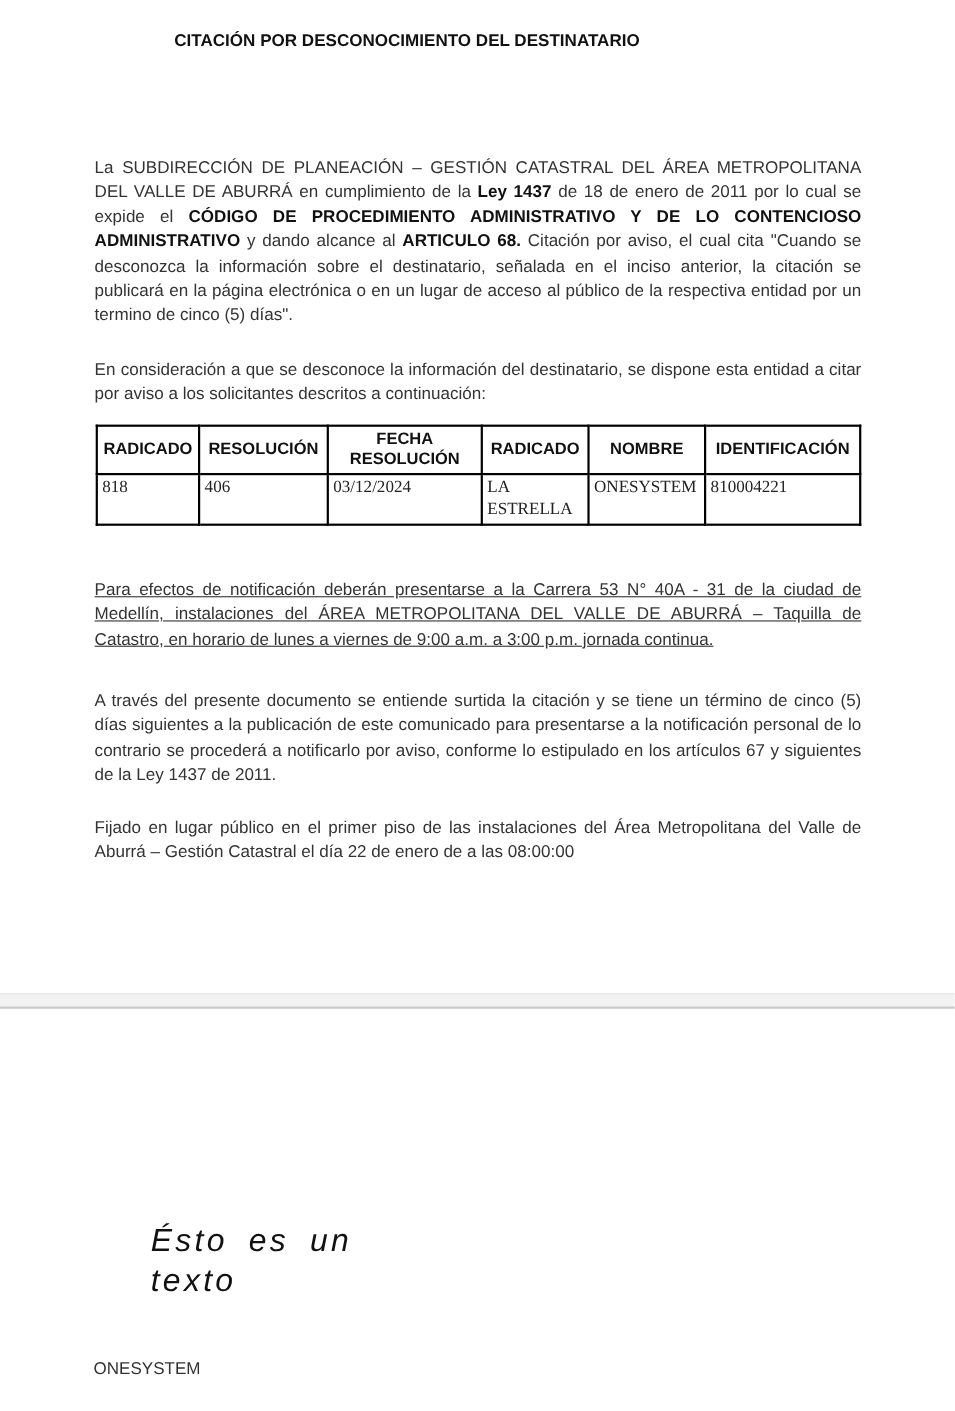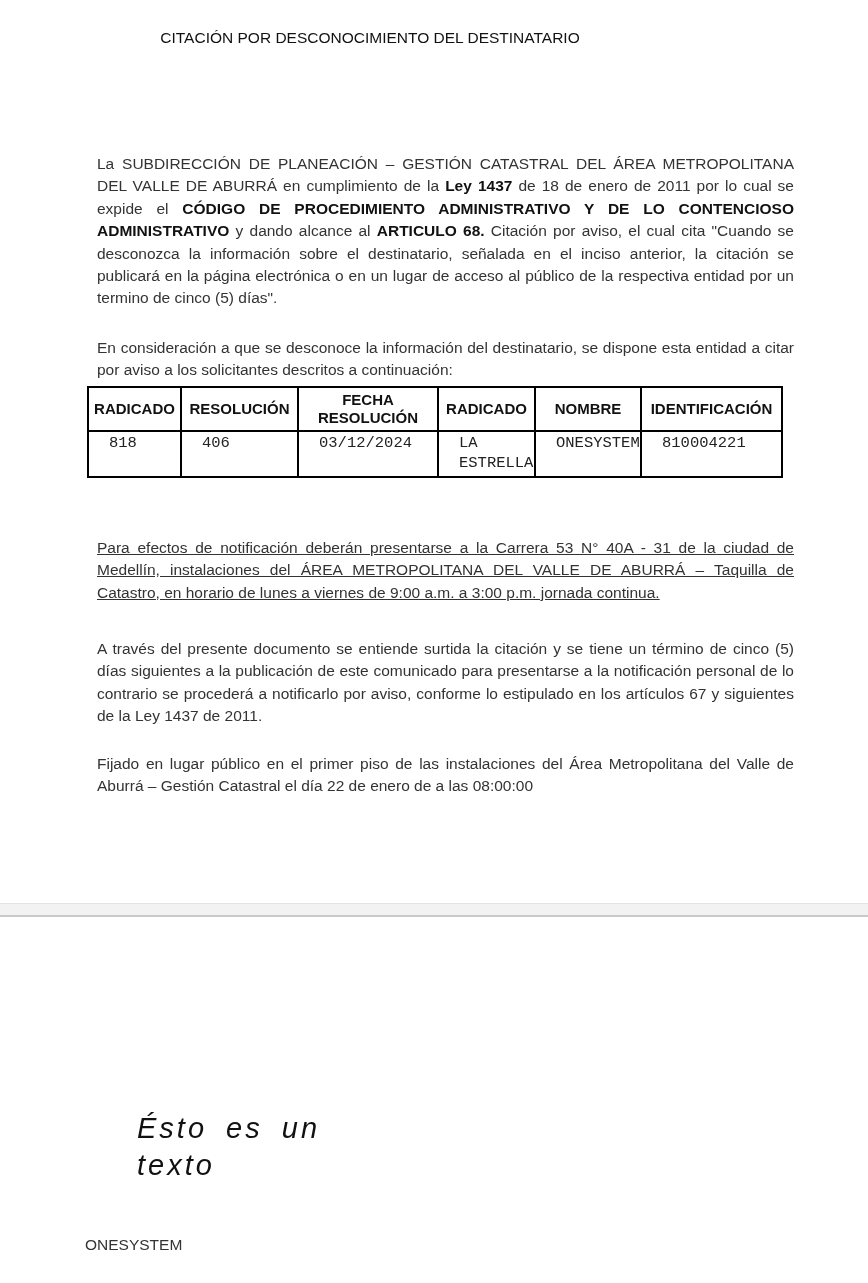--- a/index.html
+++ b/index.html
@@ -11,30 +11,30 @@
     overflow: hidden;
     font-family: "Liberation Sans", sans-serif;
     color: #333333;
   }
   .title {
     position: absolute;
     top: 27px;
     left: 0;
     width: 740px;
     text-align: center;
-    font-weight: normal;
+    font-weight: bold;
     font-size: 15.5px;
     line-height: 22px;
     color: #111111;
   }
   .para {
     position: absolute;
     left: 85px;
     width: 697px;
-    margin: 12px;
+    margin: 1px;
     font-size: 15.5px;
     line-height: 22.4px;
     text-align: justify;
     color: #333333;
   }
   .para .bold { font-weight: bold; color: #111111; }
   #p1 { top: 141px; }
   #p2 { top: 325px; }
   #p3 { top: 525px; text-decoration: underline; }
   #p4 { top: 626px; }
@@ -53,27 +53,27 @@
     font-size: 15px;
     font-weight: bold;
     text-align: center;
     vertical-align: middle;
     height: 40px;
     line-height: 18px;
     padding: 1px 1px;
     color: #111111;
   }
   table.cit td {
-    font-family: Liberation Mono, monospace;
+    font-family: Liberation Serif, serif;
     font-size: 15.5px;
     text-align: left;
     vertical-align: top;
     height: 42px;
     line-height: 20px;
-    padding: 1px 20px;
+    padding: 1px 4px;
     color: #222222;
     margin-left: 15px;
   }
   .page-separator {
     position: absolute;
     top: 903px;
     left: 0;
     width: 868px;
     height: 11px;
     background: #f2f2f2;

